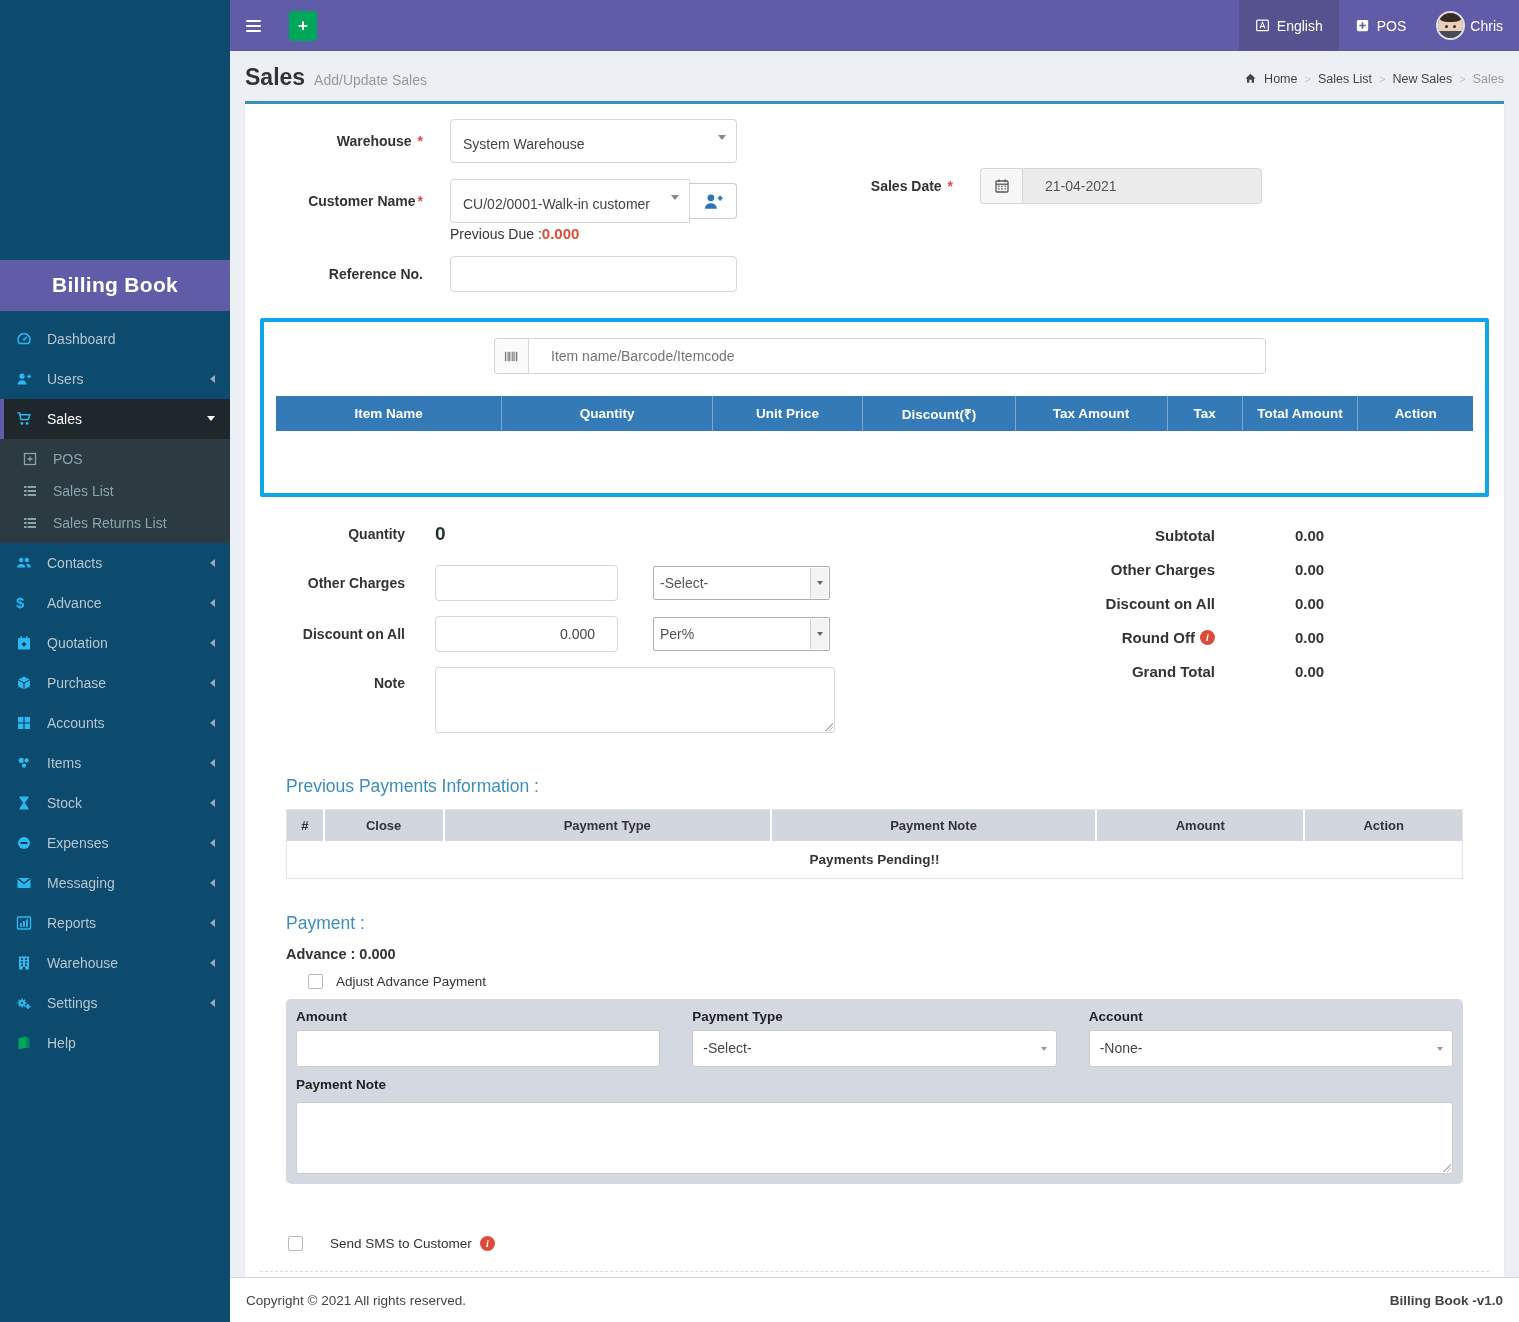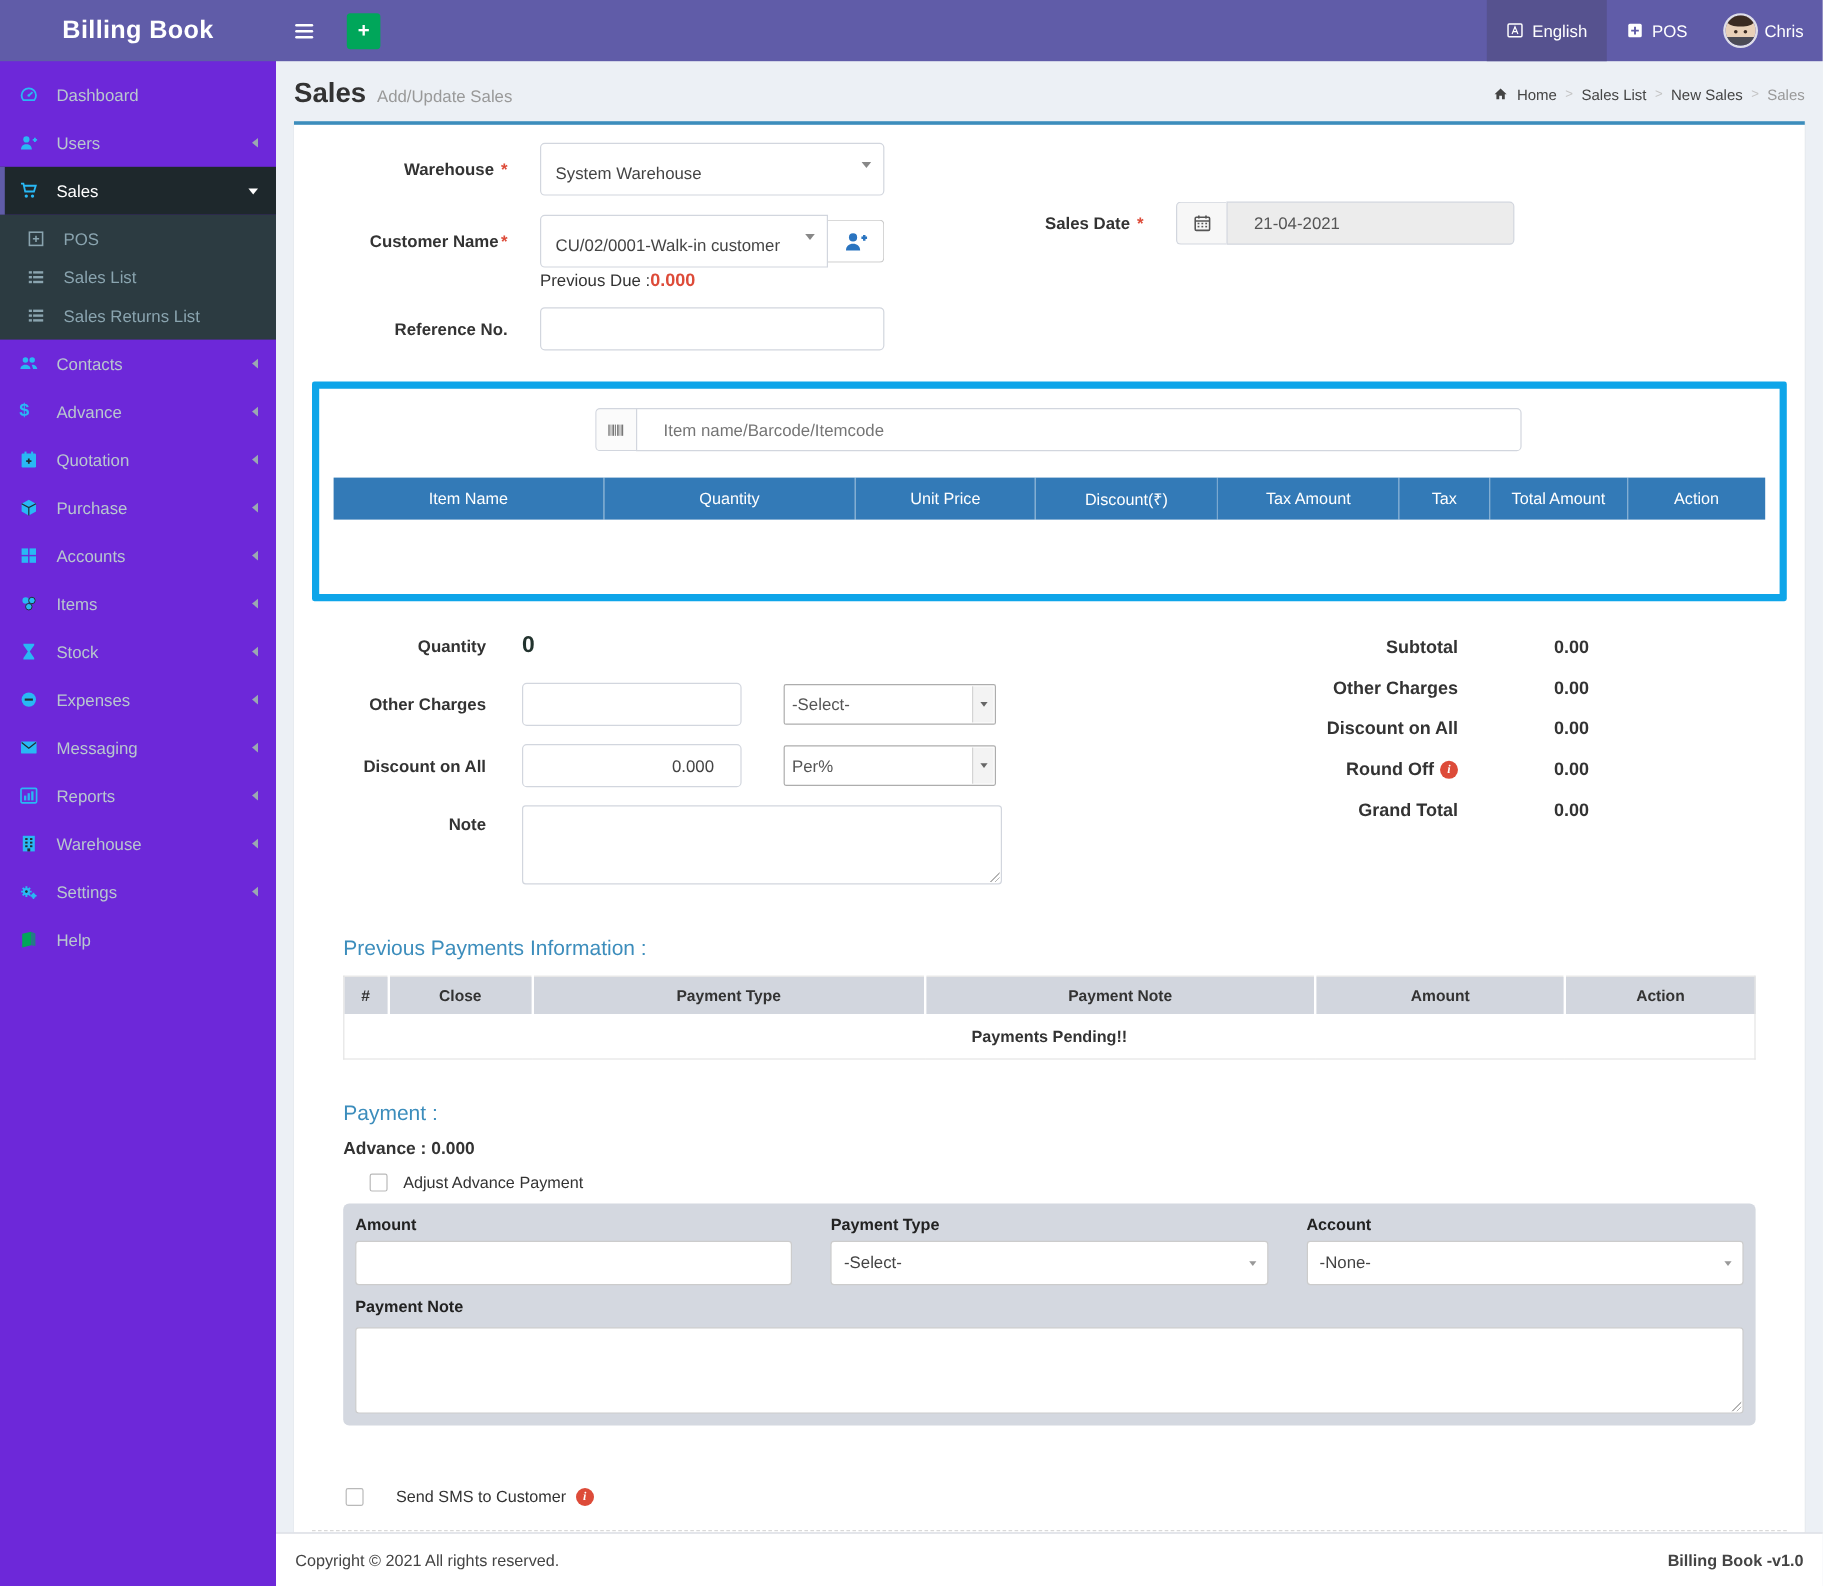--- a/index.html
+++ b/index.html
@@ -4,21 +4,21 @@
 <style>
   * { box-sizing: border-box; margin: 0; padding: 0; }
   html,body { width:1519px; height:1322px; }
   body {
     font-family: "Liberation Sans", sans-serif;
     font-size: 14px; color:#333; background:#ecf0f5; overflow:hidden;
   }
   .app { display:flex; width:100%; height:100%; }
 
   
-  .sidebar { width:230px; flex-shrink:0; background:#6d28d9; display:flex; flex-direction:column; }
+  .sidebar { width:230px; flex-shrink:0; background:#0c4a6e; display:flex; flex-direction:column;justify-content:center; }
   .logo { height:51px; background:#605ca8; color:#fff; font-size:21px; font-weight:bold;
           display:flex; align-items:center; justify-content:center; letter-spacing:.3px; }
   .menu { list-style:none; padding-top:8px; }
   .menu-item { display:flex; align-items:center; padding:12px 15px 12px 12px;
                color:#b8c7ce; cursor:pointer; border-left:4px solid transparent; }
   .menu-item .mi-icon { width:22px; margin-right:9px; color:#29b8f4; display:flex; align-items:center; }
   .menu-item .mi-icon svg { width:16px; height:16px; }
   .menu-item.active { background:#1e282c; border-left-color:#605ca8; color:#fff; }
   .menu-item .chev { margin-left:auto; }
   .chev-left { width:0; height:0; border-top:4px solid transparent; border-bottom:4px solid transparent;
@@ -89,28 +89,28 @@
   .text-input { height:36px; border:1px solid #d2d6de; border-radius:4px; padding:0 22px;
                 font-family:inherit; font-size:14px; color:#444; background:#fff; outline:none; }
   .date-label { width:160px; }
   .input-group { display:flex; width:282px; }
   .ig-addon { width:42px; border:1px solid #d2d6de; border-right:none; border-radius:4px 0 0 4px;
               background:#f7f7f7; display:flex; align-items:center; justify-content:center; }
   .ig-addon svg { width:16px; height:16px; }
   .date-input { flex:1; border-radius:0 4px 4px 0; background:#ececec; color:#555; }
 
   
-  .item-panel { border:6px solid #0ea5e9; border-radius:2px; margin-top:10px; padding:16px 12px 34px; }
+  .item-panel { border:4px solid #0ea5e9; border-radius:2px; margin-top:10px; padding:16px 12px 34px; }
   .search-row { display:flex; margin-left:218px; width:772px; }
   .search-addon { width:34px; border:1px solid #d2d6de; border-right:none; border-radius:4px 0 0 4px;
                   background:#fbfbfb; display:flex; align-items:center; justify-content:center; }
   .search-addon svg { width:15px; height:15px; }
   .search-input { flex:1; border-radius:0 4px 4px 0; }
   .items-table { width:100%; border-collapse:collapse; margin-top:22px; }
-  .items-table th { background:#337ab7; color:#fff; font-size:13.5px; font-weight:normal;
+  .items-table th { background:#337ab7; color:#fff; font-size:13.5px; font-weight:bold;
                     height:35px; text-align:center; border-right:1px solid rgba(255,255,255,.35); }
   .items-table th:last-child { border-right:none; }
   .items-table .empty-body td { height:28px; }
 
   
   .summary { display:flex; margin-top:26px; }
   .sum-left { width:660px; flex-shrink:0; }
   .srow { display:flex; align-items:center; margin-bottom:15px; }
   .slabel { width:175px; text-align:right; padding-right:30px; font-weight:bold; font-size:14px; flex-shrink:0; }
   .qty-value { font-size:19px; font-weight:bold; color:#22332e; }

